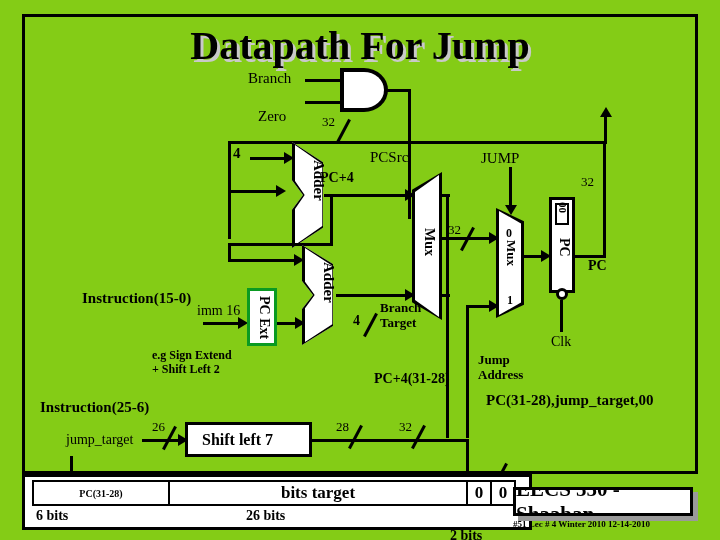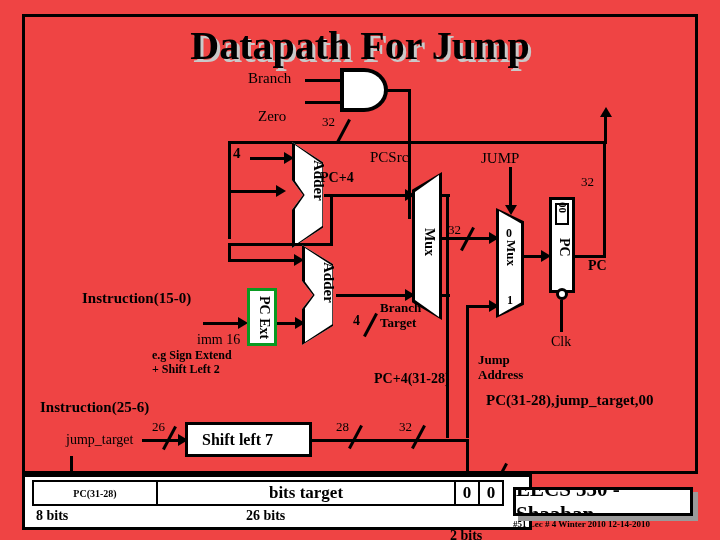--- a/index.html
+++ b/index.html
@@ -1,17 +1,17 @@
 <!DOCTYPE html>
 <html><head>
 <meta charset="utf-8">
 <style>
   html,body{margin:0;padding:0;background:#fff;}
   body{width:720px;height:540px;font-family:"Liberation Serif",serif;}
-  #stage{position:relative;width:720px;height:540px;overflow:hidden;background:#ef4444;}
+  #stage{position:relative;width:720px;height:540px;overflow:hidden;background:#84cc16;}
 
   
   .frame{position:absolute;left:22px;top:14px;width:676px;height:460px;border:3px solid #000;box-sizing:border-box;}
 
   .title{position:absolute;left:0;top:22px;width:720px;text-align:center;
          font-family:"Liberation Serif",serif;font-weight:bold;font-size:40px;color:#000;
          text-shadow:3px 3px 0 #c9c9c9;letter-spacing:0px;}
 
   .lbl{position:absolute;font-family:"Liberation Serif",serif;color:#000;white-space:nowrap;}
   .lbl.thin{font-weight:normal;}
@@ -180,21 +180,21 @@
   <div class="clkcirc" style="left:556px;top:288px;"></div>
   <div class="w wv" style="left:560px;top:300px;height:32px;"></div>
   <div class="lbl thin" style="left:551px;top:334px;font-size:14px;">Clk</div>
 
   <div class="lbl thin" style="left:581px;top:174px;font-size:13px;">32</div>
   <div class="w wh" style="left:574px;top:255px;width:32px;"></div>
   <div class="w wv" style="left:603px;top:141px;height:116px;"></div>
   <div class="lbl bold" style="left:588px;top:258px;font-size:14px;">PC</div>
 
   <div class="lbl bold" style="left:74px;top:290px;font-size:15px;margin-left:8px;">Instruction(15-0)</div>
-  <div class="lbl thin" style="left:197px;top:303px;font-size:14px;margin-top:29px;">imm 16</div>
+  <div class="lbl thin" style="left:197px;top:303px;font-size:14px;">imm 16</div>
   <div class="w wh" style="left:203px;top:322px;width:38px;"></div>
   <div class="ar ar-r" style="left:238px;top:317px;"></div>
 
   <div class="box greenbox" style="left:247px;top:288px;width:30px;height:58px;"></div>
   <div class="vtxt" style="left:256px;top:296px;font-size:14px;">PC Ext</div>
 
   <div class="w wh" style="left:277px;top:322px;width:24px;"></div>
   <div class="ar ar-r" style="left:295px;top:317px;"></div>
 
   <div class="lbl bold" style="left:152px;top:348px;font-size:12px;">e.g Sign Extend</div>
@@ -236,28 +236,28 @@
   <div class="lbl thin" style="left:399px;top:419px;font-size:13px;">32</div>
   <div class="tick" style="left:417px;top:424px;"></div>
 
   <div class="w wv" style="left:466px;top:439px;height:36px;"></div>
   <div class="tick" style="left:499px;top:462px;"></div>
 
   <div class="w wv" style="left:70px;top:456px;height:20px;"></div>
 
   <div class="bitbar"></div>
   <div class="fieldrow">
-      <div class="fcell" style="width: 126px; font-size: 10px;">PC(31-28)</div>
+      <div class="fcell" style="width: 138px; font-size: 10px;">PC(31-28)</div>
       <div class="fcell" style="width: 300px; font-size: 17px;">bits target</div>
       <div class="fcell" style="width: 26px; font-size: 17px;">0</div>
       <div class="fcell" style="width: 26px; font-size: 17px;">0</div>
     </div>
   <div></div>
 
   <div class="footplate">
     <span>EECS 550 - Shaaban</span>
   </div>
   <div class="footline">#51     Lec # 4    Winter 2010   12-14-2010</div>
 
-<div class="bitslbl" style="left: 36px; top: 508px;">8 bits</div>
+<div class="bitslbl" style="left: 36px; top: 508px;">6 bits</div>
     <div class="bitslbl" style="left: 246px; top: 508px;">26 bits</div>
     <div class="bitslbl" style="left: 450px; top: 528px;">2 bits</div>
   </div>
 
 </body></html>

